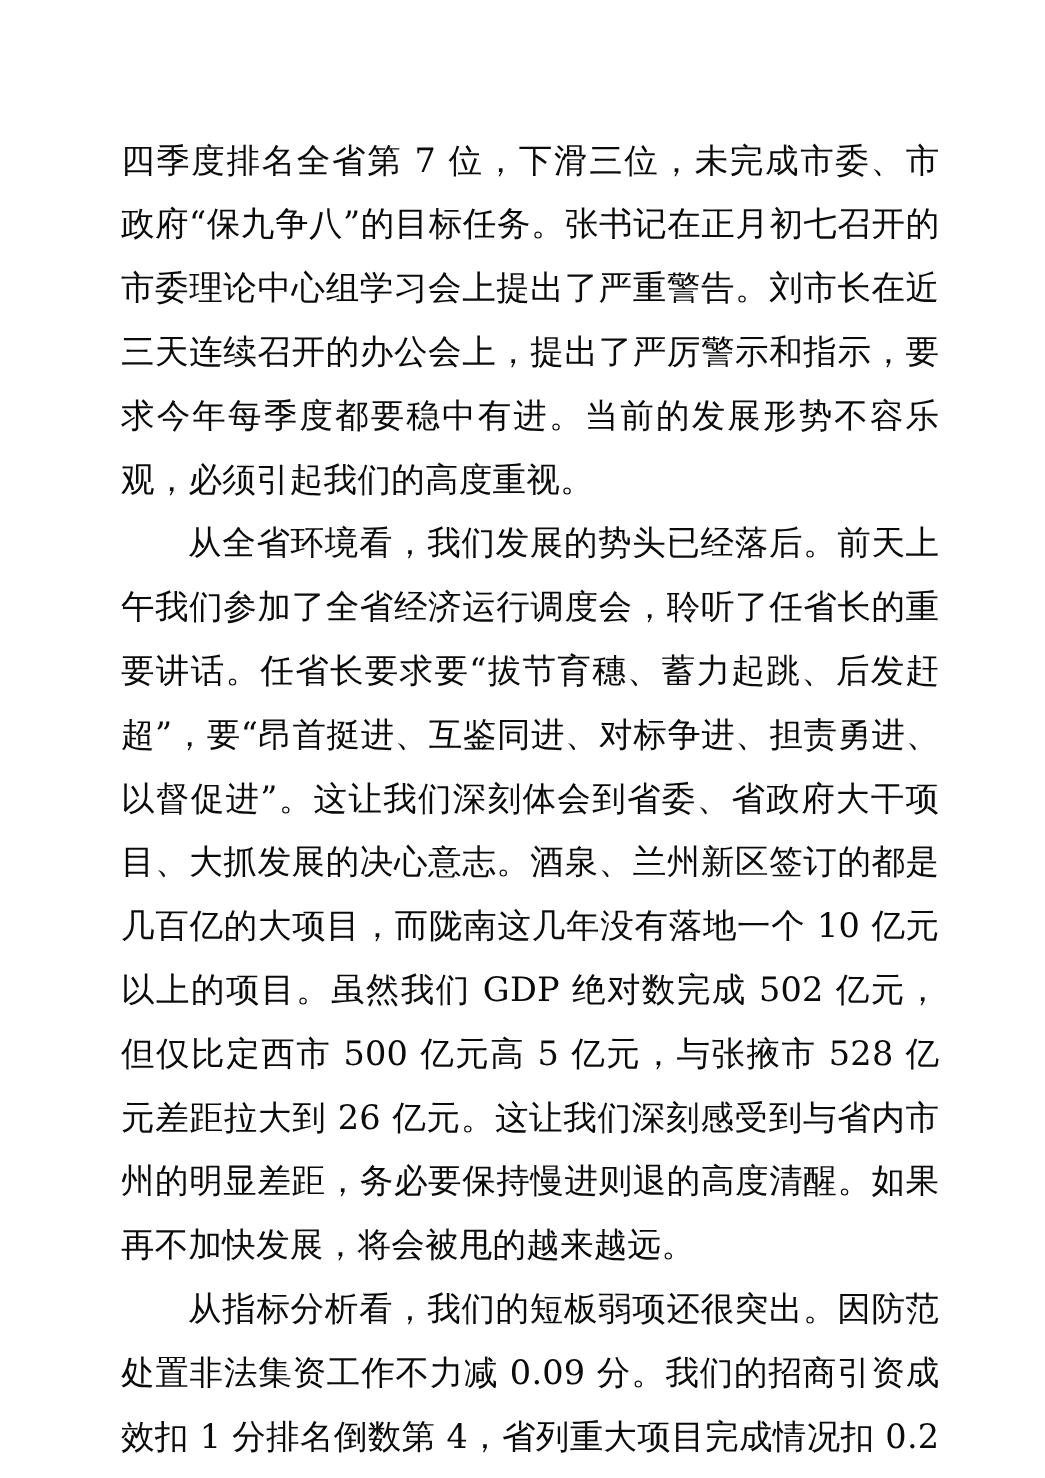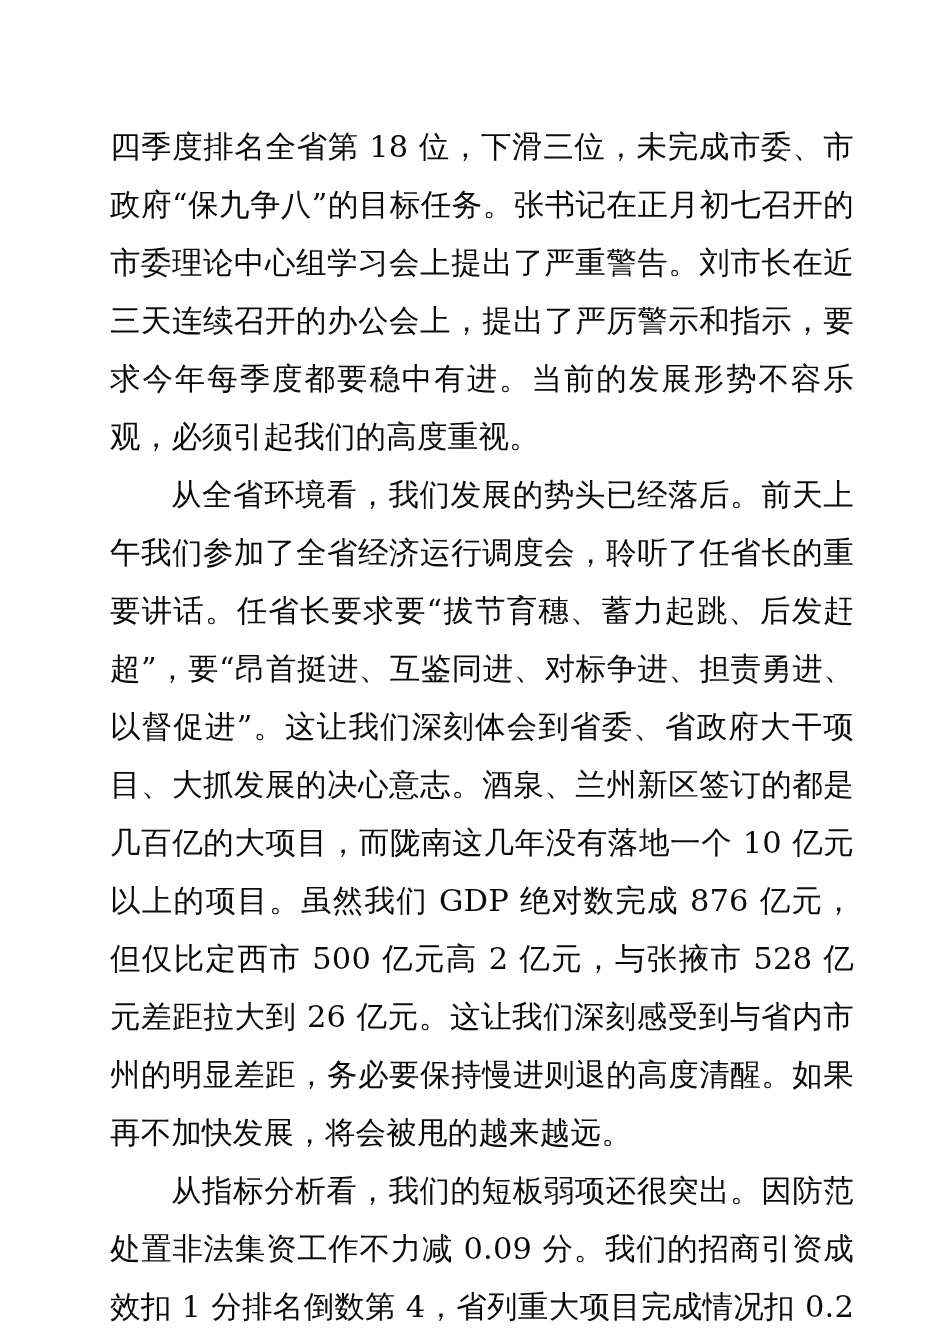--- a/index.html
+++ b/index.html
@@ -37,17 +37,17 @@
   }
   .indent {
     text-indent: 2em;
   }
 </style>
 </head>
 <body>
 
 <div class="page">
   <div class="doc-body">
-    <p class="para">四季度排名全省第 18 位，下滑三位，未完成市委、市政府“保九争八”的目标任务。张书记在正月初七召开的市委理论中心组学习会上提出了严重警告。刘市长在近三天连续召开的办公会上，提出了严厉警示和指示，要求今年每季度都要稳中有进。当前的发展形势不容乐观，必须引起我们的高度重视。</p>
-    <p class="para indent">从全省环境看，我们发展的势头已经落后。前天上午我们参加了全省经济运行调度会，聆听了任省长的重要讲话。任省长要求要“拔节育穗、蓄力起跳、后发赶超”，要“昂首挺进、互鉴同进、对标争进、担责勇进、以督促进”。这让我们深刻体会到省委、省政府大干项目、大抓发展的决心意志。酒泉、兰州新区签订的都是几百亿的大项目，而陇南这几年没有落地一个 10 亿元以上的项目。虽然我们 GDP 绝对数完成 876 亿元，但仅比定西市 500 亿元高 2 亿元，与张掖市 528 亿元差距拉大到 26 亿元。这让我们深刻感受到与省内市州的明显差距，务必要保持慢进则退的高度清醒。如果再不加快发展，将会被甩的越来越远。</p>
+    <p class="para">四季度排名全省第 7 位，下滑三位，未完成市委、市政府“保九争八”的目标任务。张书记在正月初七召开的市委理论中心组学习会上提出了严重警告。刘市长在近三天连续召开的办公会上，提出了严厉警示和指示，要求今年每季度都要稳中有进。当前的发展形势不容乐观，必须引起我们的高度重视。</p>
+    <p class="para indent">从全省环境看，我们发展的势头已经落后。前天上午我们参加了全省经济运行调度会，聆听了任省长的重要讲话。任省长要求要“拔节育穗、蓄力起跳、后发赶超”，要“昂首挺进、互鉴同进、对标争进、担责勇进、以督促进”。这让我们深刻体会到省委、省政府大干项目、大抓发展的决心意志。酒泉、兰州新区签订的都是几百亿的大项目，而陇南这几年没有落地一个 10 亿元以上的项目。虽然我们 GDP 绝对数完成 502 亿元，但仅比定西市 500 亿元高 5 亿元，与张掖市 528 亿元差距拉大到 26 亿元。这让我们深刻感受到与省内市州的明显差距，务必要保持慢进则退的高度清醒。如果再不加快发展，将会被甩的越来越远。</p>
     <p class="para indent">从指标分析看，我们的短板弱项还很突出。因防范处置非法集资工作不力减 0.09 分。我们的招商引资成效扣 1 分排名倒数第 4，省列重大项目完成情况扣 0.2 分排名倒数第 2，专项债券资金使用扣 0.25 分排名倒数第 2，规上工业增加值增量及增速扣 0.2 分排名倒数第 6，工业固定资产投资增量及增速扣 0.6 分排名倒数第 1。这些数字充分说明，经济总量小、工业弱、招商引资不力、谋划项目不够仍然</p>
   </div>
 </div>
 
 </body></html>

